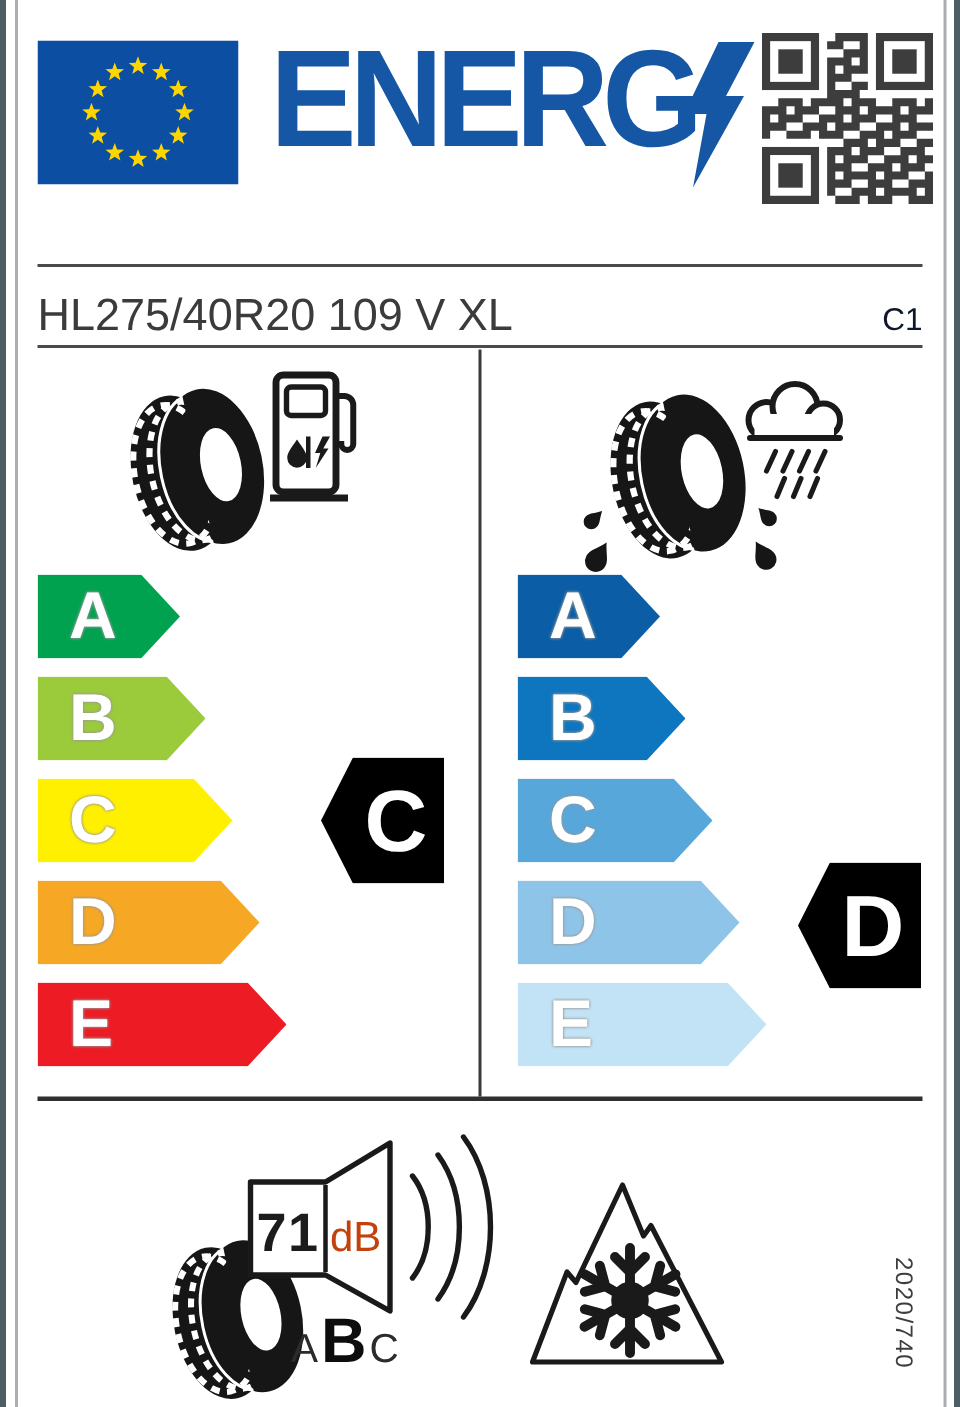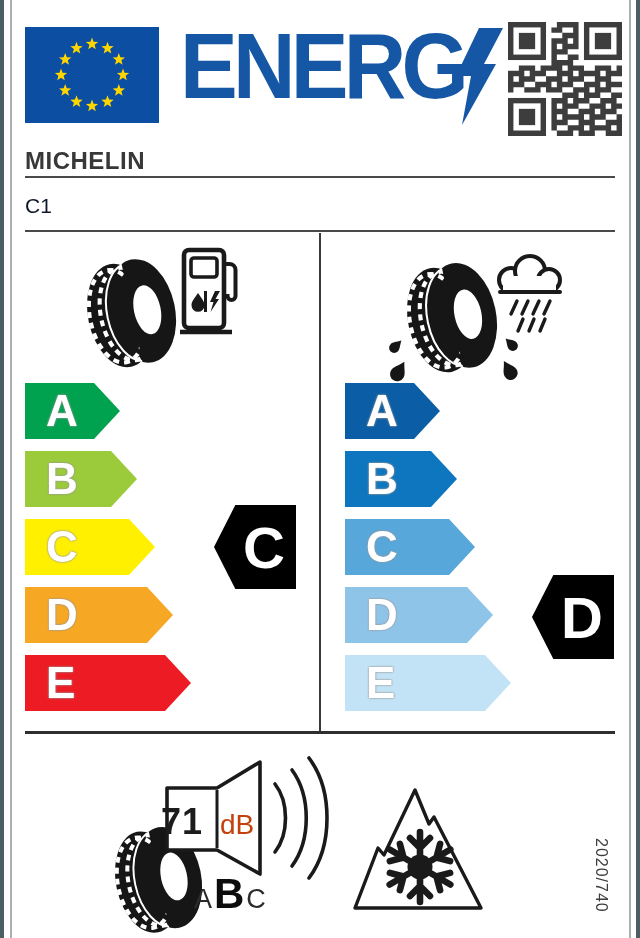--- a/index.html
+++ b/index.html
@@ -42,21 +42,21 @@
   .al{font-size:44px;font-weight:bold;color:#fff;text-shadow:0 0 2px #9a9a9a,0 0 2px #9a9a9a}
   .pointer{width:82px;height:84px;background:#000;
            clip-path:polygon(0 50%,26% 0,100% 0,100% 100%,26% 100%);
            display:flex;align-items:center;justify-content:center;padding-left:18px;box-sizing:border-box}
   .pointer .pl{font-size:58px;font-weight:bold;color:#fff}
   .pC{left:214px;top:505px}
   .pD{left:532px;top:575px}
   .divider{left:319px;top:233px;width:2px;height:498px;background:#3a3a3a}
   
   .noise-svg{left:112px;top:752px;width:230px;height:186px}
-  .n71{left:161px;top:801px;font-size:36px;font-weight:bold;color:#1c1c1c;letter-spacing:1px}
+  .n71{left:171px;top:801px;font-size:36px;font-weight:bold;color:#1c1c1c;letter-spacing:1px}
   .ndb{left:220px;top:809px;font-size:28px;color:#c2410c}
   .nabc{left:194px;top:870px;display:flex;align-items:baseline;gap:2px}
   .nA,.nC{font-size:27px;color:#2b2b2b}
   .nB{font-size:42px;font-weight:bold;color:#0d0d0d}
   .mountain{left:343px;top:780px;width:150px;height:155px}
   .reg{left:592px;top:838px;font-size:16px;color:#3d3d3d;writing-mode:vertical-rl;letter-spacing:1px}
 </style>
 </head>
 <body>
 
@@ -118,24 +118,24 @@
       <rect x="78.5" y="5.24" width="26.2" height="26.2" fill="#fff"></rect>
       <rect x="83.8" y="10.5" width="15.7" height="15.7"></rect>
     <rect x="0" y="73.3" width="36.7" height="36.7"></rect>
       <rect x="5.24" y="78.5" width="26.2" height="26.2" fill="#fff"></rect>
       <rect x="10.5" y="83.8" width="15.7" height="15.7"></rect>
     <path id="qr-mods" d="M47.14,0.00h5.24v5.24h-5.24zM52.38,0.00h5.24v5.24h-5.24zM57.62,0.00h5.24v5.24h-5.24zM62.86,0.00h5.24v5.24h-5.24zM41.90,5.24h5.24v5.24h-5.24zM47.14,5.24h5.24v5.24h-5.24zM62.86,5.24h5.24v5.24h-5.24zM52.38,10.48h5.24v5.24h-5.24zM57.62,10.48h5.24v5.24h-5.24zM62.86,10.48h5.24v5.24h-5.24zM41.90,15.71h5.24v5.24h-5.24zM47.14,15.71h5.24v5.24h-5.24zM52.38,15.71h5.24v5.24h-5.24zM62.86,15.71h5.24v5.24h-5.24zM41.90,20.95h5.24v5.24h-5.24zM52.38,20.95h5.24v5.24h-5.24zM57.62,20.95h5.24v5.24h-5.24zM62.86,20.95h5.24v5.24h-5.24zM41.90,26.19h5.24v5.24h-5.24zM47.14,26.19h5.24v5.24h-5.24zM52.38,26.19h5.24v5.24h-5.24zM41.90,31.43h5.24v5.24h-5.24zM57.62,31.43h5.24v5.24h-5.24zM62.86,31.43h5.24v5.24h-5.24zM41.90,36.67h5.24v5.24h-5.24zM47.14,36.67h5.24v5.24h-5.24zM52.38,36.67h5.24v5.24h-5.24zM57.62,36.67h5.24v5.24h-5.24zM10.48,41.90h5.24v5.24h-5.24zM15.71,41.90h5.24v5.24h-5.24zM20.95,41.90h5.24v5.24h-5.24zM31.43,41.90h5.24v5.24h-5.24zM36.67,41.90h5.24v5.24h-5.24zM41.90,41.90h5.24v5.24h-5.24zM47.14,41.90h5.24v5.24h-5.24zM57.62,41.90h5.24v5.24h-5.24zM62.86,41.90h5.24v5.24h-5.24zM68.10,41.90h5.24v5.24h-5.24zM83.81,41.90h5.24v5.24h-5.24zM89.05,41.90h5.24v5.24h-5.24zM94.29,41.90h5.24v5.24h-5.24zM104.76,41.90h5.24v5.24h-5.24zM0.00,47.14h5.24v5.24h-5.24zM5.24,47.14h5.24v5.24h-5.24zM10.48,47.14h5.24v5.24h-5.24zM20.95,47.14h5.24v5.24h-5.24zM26.19,47.14h5.24v5.24h-5.24zM31.43,47.14h5.24v5.24h-5.24zM47.14,47.14h5.24v5.24h-5.24zM52.38,47.14h5.24v5.24h-5.24zM57.62,47.14h5.24v5.24h-5.24zM68.10,47.14h5.24v5.24h-5.24zM73.33,47.14h5.24v5.24h-5.24zM78.57,47.14h5.24v5.24h-5.24zM83.81,47.14h5.24v5.24h-5.24zM94.29,47.14h5.24v5.24h-5.24zM99.52,47.14h5.24v5.24h-5.24zM104.76,47.14h5.24v5.24h-5.24zM0.00,52.38h5.24v5.24h-5.24zM10.48,52.38h5.24v5.24h-5.24zM15.71,52.38h5.24v5.24h-5.24zM20.95,52.38h5.24v5.24h-5.24zM36.67,52.38h5.24v5.24h-5.24zM41.90,52.38h5.24v5.24h-5.24zM47.14,52.38h5.24v5.24h-5.24zM57.62,52.38h5.24v5.24h-5.24zM62.86,52.38h5.24v5.24h-5.24zM68.10,52.38h5.24v5.24h-5.24zM83.81,52.38h5.24v5.24h-5.24zM89.05,52.38h5.24v5.24h-5.24zM94.29,52.38h5.24v5.24h-5.24zM0.00,57.62h5.24v5.24h-5.24zM5.24,57.62h5.24v5.24h-5.24zM10.48,57.62h5.24v5.24h-5.24zM26.19,57.62h5.24v5.24h-5.24zM31.43,57.62h5.24v5.24h-5.24zM36.67,57.62h5.24v5.24h-5.24zM47.14,57.62h5.24v5.24h-5.24zM52.38,57.62h5.24v5.24h-5.24zM57.62,57.62h5.24v5.24h-5.24zM73.33,57.62h5.24v5.24h-5.24zM78.57,57.62h5.24v5.24h-5.24zM83.81,57.62h5.24v5.24h-5.24zM94.29,57.62h5.24v5.24h-5.24zM99.52,57.62h5.24v5.24h-5.24zM104.76,57.62h5.24v5.24h-5.24zM0.00,62.86h5.24v5.24h-5.24zM15.71,62.86h5.24v5.24h-5.24zM20.95,62.86h5.24v5.24h-5.24zM26.19,62.86h5.24v5.24h-5.24zM36.67,62.86h5.24v5.24h-5.24zM41.90,62.86h5.24v5.24h-5.24zM47.14,62.86h5.24v5.24h-5.24zM62.86,62.86h5.24v5.24h-5.24zM68.10,62.86h5.24v5.24h-5.24zM73.33,62.86h5.24v5.24h-5.24zM83.81,62.86h5.24v5.24h-5.24zM89.05,62.86h5.24v5.24h-5.24zM94.29,62.86h5.24v5.24h-5.24zM52.38,68.10h5.24v5.24h-5.24zM57.62,68.10h5.24v5.24h-5.24zM62.86,68.10h5.24v5.24h-5.24zM73.33,68.10h5.24v5.24h-5.24zM78.57,68.10h5.24v5.24h-5.24zM83.81,68.10h5.24v5.24h-5.24zM99.52,68.10h5.24v5.24h-5.24zM104.76,68.10h5.24v5.24h-5.24zM41.90,73.33h5.24v5.24h-5.24zM47.14,73.33h5.24v5.24h-5.24zM52.38,73.33h5.24v5.24h-5.24zM62.86,73.33h5.24v5.24h-5.24zM68.10,73.33h5.24v5.24h-5.24zM73.33,73.33h5.24v5.24h-5.24zM89.05,73.33h5.24v5.24h-5.24zM94.29,73.33h5.24v5.24h-5.24zM99.52,73.33h5.24v5.24h-5.24zM41.90,78.57h5.24v5.24h-5.24zM52.38,78.57h5.24v5.24h-5.24zM57.62,78.57h5.24v5.24h-5.24zM62.86,78.57h5.24v5.24h-5.24zM78.57,78.57h5.24v5.24h-5.24zM83.81,78.57h5.24v5.24h-5.24zM89.05,78.57h5.24v5.24h-5.24zM99.52,78.57h5.24v5.24h-5.24zM104.76,78.57h5.24v5.24h-5.24zM41.90,83.81h5.24v5.24h-5.24zM47.14,83.81h5.24v5.24h-5.24zM52.38,83.81h5.24v5.24h-5.24zM68.10,83.81h5.24v5.24h-5.24zM73.33,83.81h5.24v5.24h-5.24zM78.57,83.81h5.24v5.24h-5.24zM89.05,83.81h5.24v5.24h-5.24zM94.29,83.81h5.24v5.24h-5.24zM99.52,83.81h5.24v5.24h-5.24zM41.90,89.05h5.24v5.24h-5.24zM52.38,89.05h5.24v5.24h-5.24zM57.62,89.05h5.24v5.24h-5.24zM62.86,89.05h5.24v5.24h-5.24zM68.10,89.05h5.24v5.24h-5.24zM78.57,89.05h5.24v5.24h-5.24zM83.81,89.05h5.24v5.24h-5.24zM89.05,89.05h5.24v5.24h-5.24zM104.76,89.05h5.24v5.24h-5.24zM41.90,94.29h5.24v5.24h-5.24zM47.14,94.29h5.24v5.24h-5.24zM52.38,94.29h5.24v5.24h-5.24zM68.10,94.29h5.24v5.24h-5.24zM73.33,94.29h5.24v5.24h-5.24zM78.57,94.29h5.24v5.24h-5.24zM94.29,94.29h5.24v5.24h-5.24zM99.52,94.29h5.24v5.24h-5.24zM104.76,94.29h5.24v5.24h-5.24zM41.90,99.52h5.24v5.24h-5.24zM57.62,99.52h5.24v5.24h-5.24zM62.86,99.52h5.24v5.24h-5.24zM68.10,99.52h5.24v5.24h-5.24zM78.57,99.52h5.24v5.24h-5.24zM83.81,99.52h5.24v5.24h-5.24zM89.05,99.52h5.24v5.24h-5.24zM94.29,99.52h5.24v5.24h-5.24zM104.76,99.52h5.24v5.24h-5.24zM47.14,104.76h5.24v5.24h-5.24zM52.38,104.76h5.24v5.24h-5.24zM57.62,104.76h5.24v5.24h-5.24zM68.10,104.76h5.24v5.24h-5.24zM73.33,104.76h5.24v5.24h-5.24zM78.57,104.76h5.24v5.24h-5.24zM94.29,104.76h5.24v5.24h-5.24zM99.52,104.76h5.24v5.24h-5.24zM104.76,104.76h5.24v5.24h-5.24z"></path>
   </g>
 </svg>
 
 <div class="abs brand-row">
-  <span class="supplier">MICHELIN</span>
 </div>
 <div class="abs hr hr1"></div>
 <div class="abs size-row">
+  <span class="designation">HL275/40R20 109 V XL</span>
   <span class="tclass">C1</span>
 </div>
 <div class="abs hr hr2"></div>
 
 <svg class="abs tire-fuel" viewBox="0 0 100 128">
   <use href="#tire-shape"></use>
 </svg>
 <svg class="abs pump" viewBox="0 0 62 92">
   <rect x="5" y="4" width="40" height="78" rx="5" fill="#fff" stroke="#1a1a1a" stroke-width="4.6"></rect>
   <rect x="12" y="12" width="26" height="19" rx="3" fill="#fff" stroke="#1a1a1a" stroke-width="3.6"></rect>

